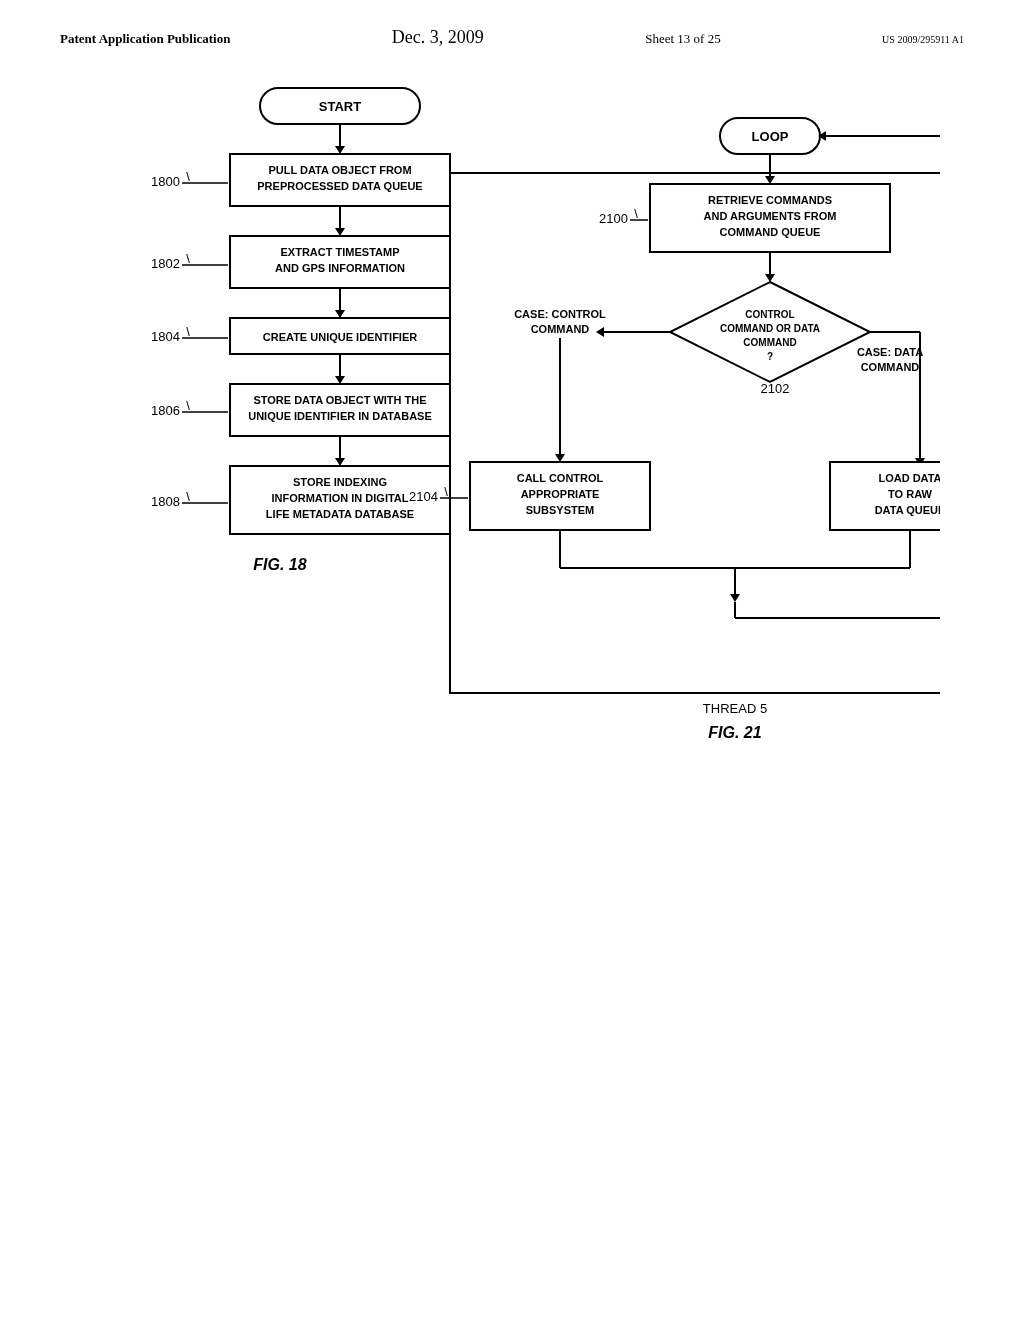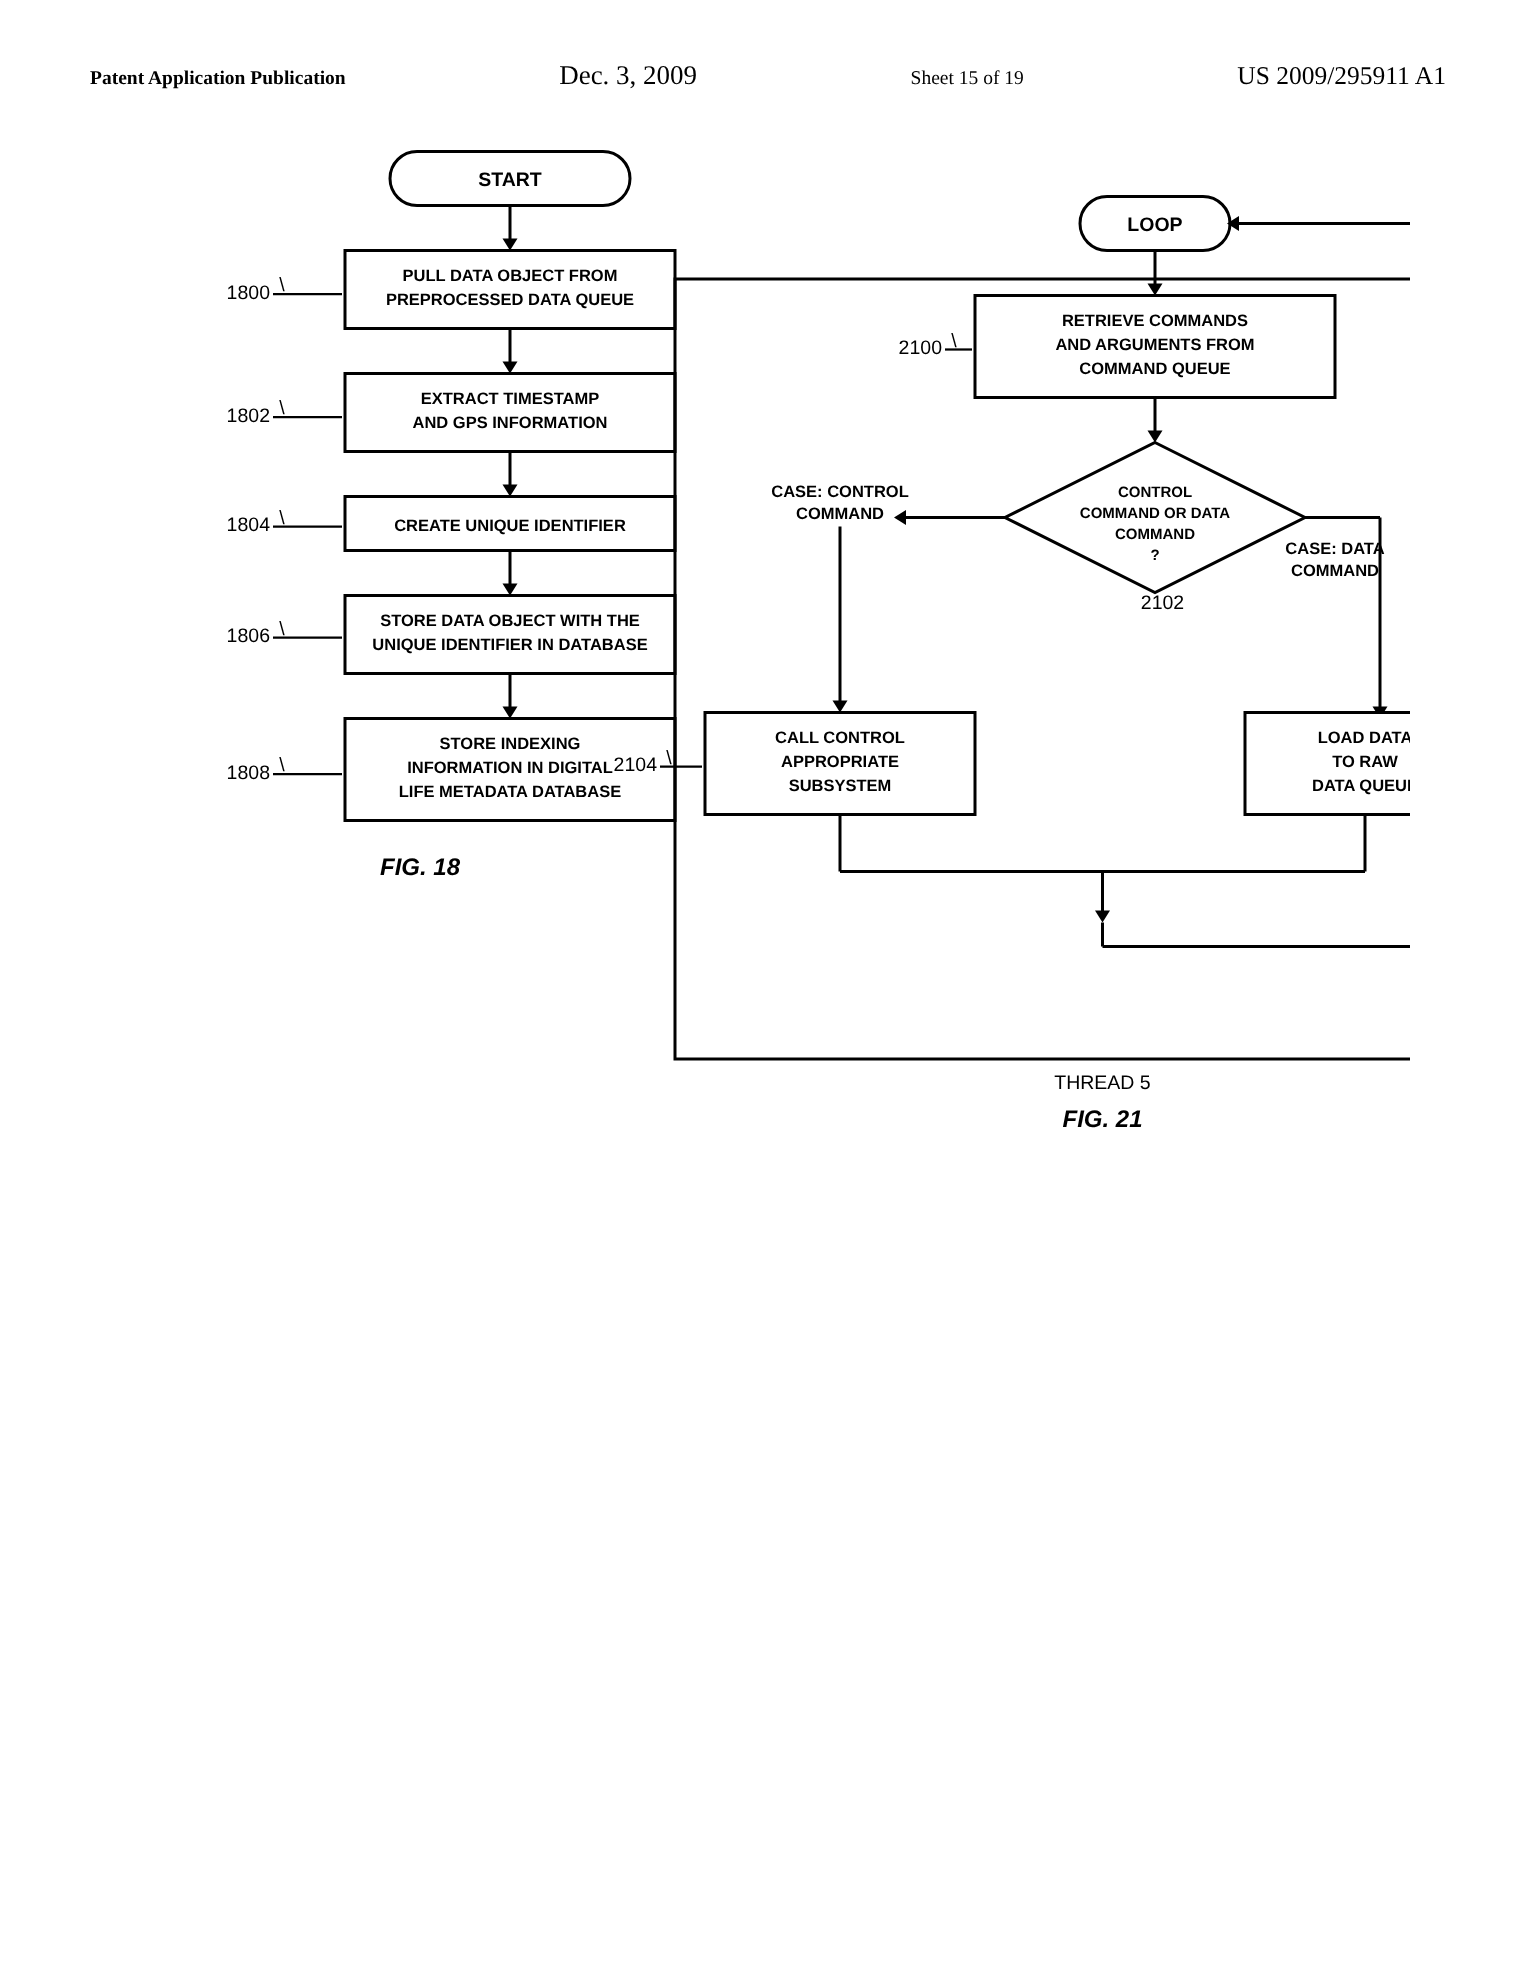--- a/index.html
+++ b/index.html
@@ -9,21 +9,21 @@
       background: #fff;
       font-family: 'Times New Roman', Times, serif;
       overflow: hidden;
       position: relative;
     }
 
     .page {
       width: 1024px;
       height: 928px;
       position: relative;
-      padding: 40px 60px;
+      padding: 27px 60px;
     }
 
     
     .header {
       display: flex;
       justify-content: space-between;
       align-items: baseline;
       margin-bottom: 30px;
       font-size: 13px;
     }
@@ -31,37 +31,37 @@
     .header-left {
       font-weight: bold;
       font-size: 13px;
     }
 
     .header-center {
       font-size: 18px;
     }
 
     .header-right {
-      font-size: 17px;
+      font-size: 10px;
     }
 
     
     .svg-diagram {
       display: block;
     }
   </style>
 </head>
 <body>
 
 <div class="page">
 
   <div class="header">
     <span class="header-left">Patent Application Publication</span>
     <span class="header-center">Dec. 3, 2009</span>
-    <span class="header-sheet" style="font-size:13px;">Sheet 15 of 19</span>
+    <span class="header-sheet" style="font-size:13px;">Sheet 13 of 25</span>
     <span class="header-right">US 2009/295911 A1</span>
   </div>
 
   <div style="position:relative; margin-left:60px; margin-top:20px;">
     <svg width="500" height="510" class="svg-diagram">
 
       <rect x="140" y="10" width="160" height="36" rx="18" ry="18" fill="white" stroke="black" stroke-width="2"></rect>
       <text x="220" y="33" text-anchor="middle" font-family="Arial" font-size="13" font-weight="bold">START</text>
 
       <line x1="220" y1="46" x2="220" y2="72" stroke="black" stroke-width="2"></line>

